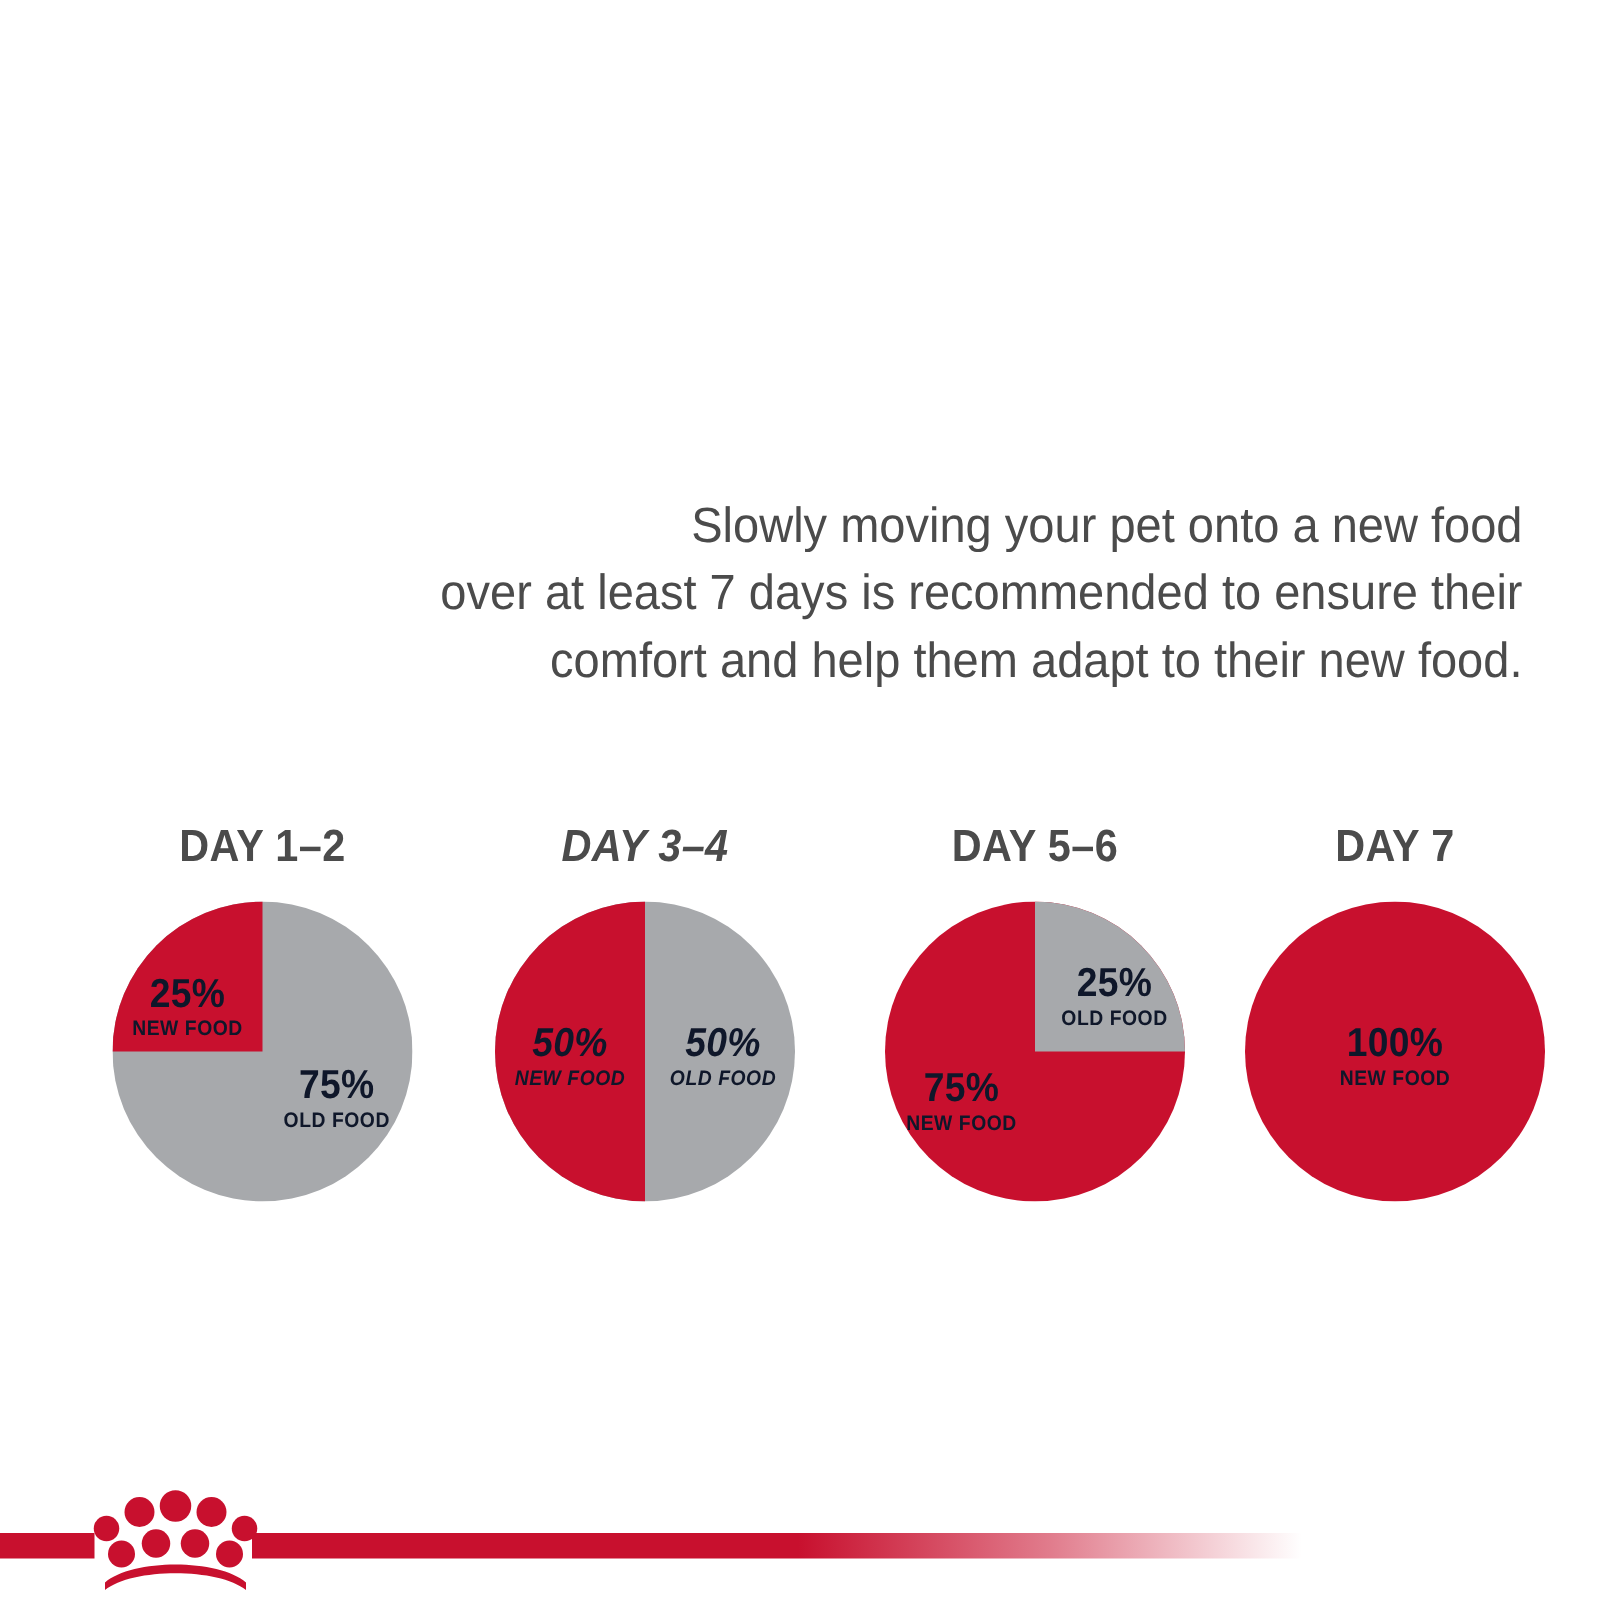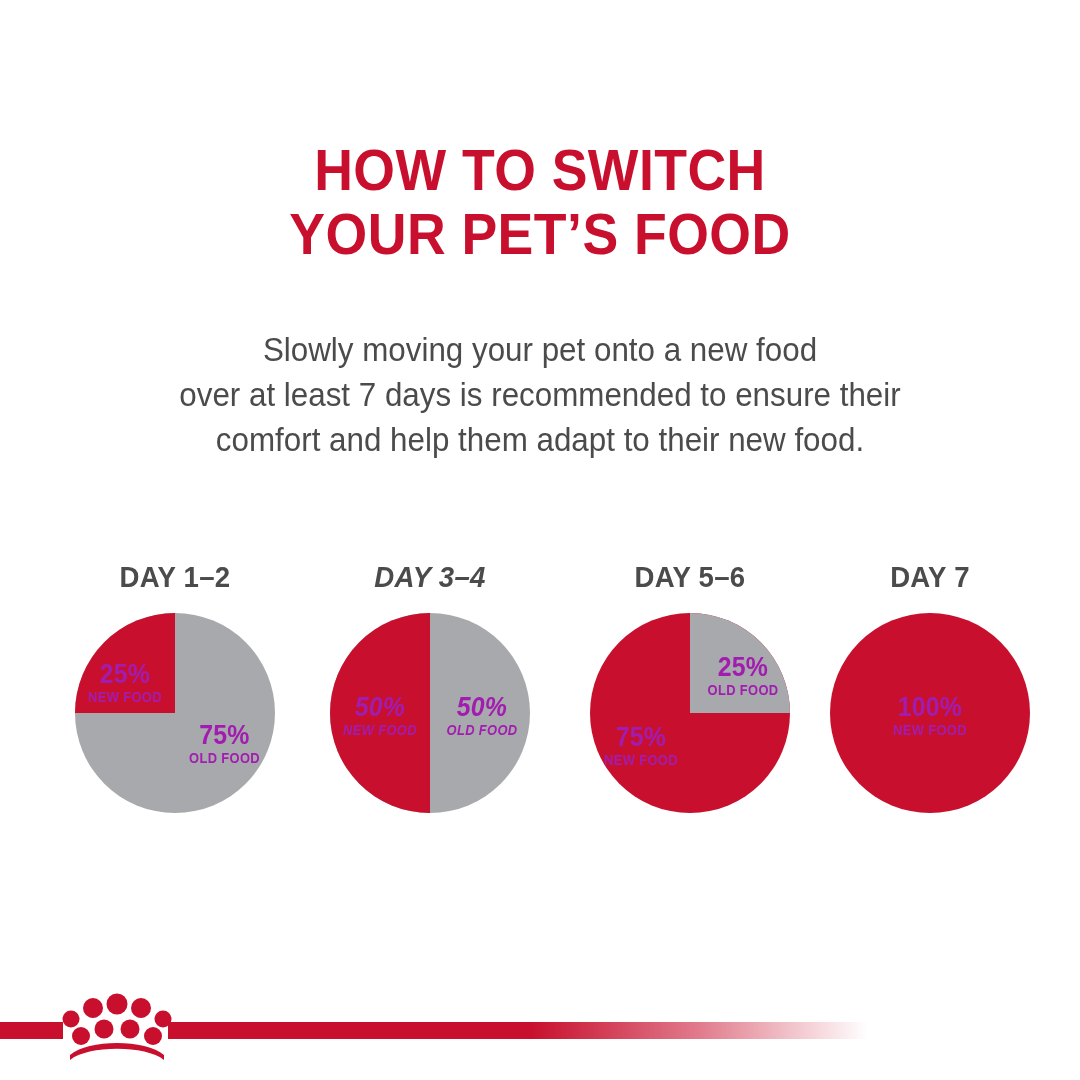--- a/index.html
+++ b/index.html
@@ -41,37 +41,37 @@
     transform-origin: center center;
     white-space: nowrap;
   }
 
   
   .intro-block {
     position: absolute;
     top: 327px;
     left: 40px;
     width: 1000px;
-    text-align: center;
+    text-align: right;
   }
   .intro-line {
     display: block;
     color: #4B4B4B;
     font-size: 33px;
     line-height: 45px;
     font-weight: normal;
     transform: scaleX(0.95);
     transform-origin: center center;
     white-space: nowrap;
   }
 
   
   .pies {
     position: absolute;
-    top: 560px;
+    top: 548px;
     left: 0;
     width: 988px;
     height: 290px;
   }
   .pie-col {
     position: absolute;
     top: 0;
     width: 260px;
     height: 290px;
   }
@@ -106,21 +106,21 @@
   .pie-svg {
     display: block;
     width: 200px;
     height: 200px;
   }
 
   
   .seg-label {
     position: absolute;
     text-align: center;
-    color: #a21caf;
+    color: #0f172a;
     white-space: nowrap;
     pointer-events: none;
   }
   .seg-pct {
     display: block;
     font-size: 27px;
     font-weight: bold;
     line-height: 28px;
     letter-spacing: 0.2px;
     transform: scaleX(0.92);
@@ -179,24 +179,20 @@
     width: 110px;
     height: 68px;
   }
   .crown svg { display: block; }
 </style>
 </head>
 <body>
 
 <div class="page">
 
-  <div class="title-block">
-    <span class="title-line">HOW TO SWITCH</span>
-    <span class="title-line">YOUR PET’S FOOD</span>
-  </div>
 
   <div class="intro-block">
     <span class="intro-line">Slowly moving your pet onto a new food</span>
     <span class="intro-line">over at least 7 days is recommended to ensure their</span>
     <span class="intro-line">comfort and help them adapt to their new food.</span>
   </div>
 
   <div class="pies">
 
     <div class="pie-col c0">

